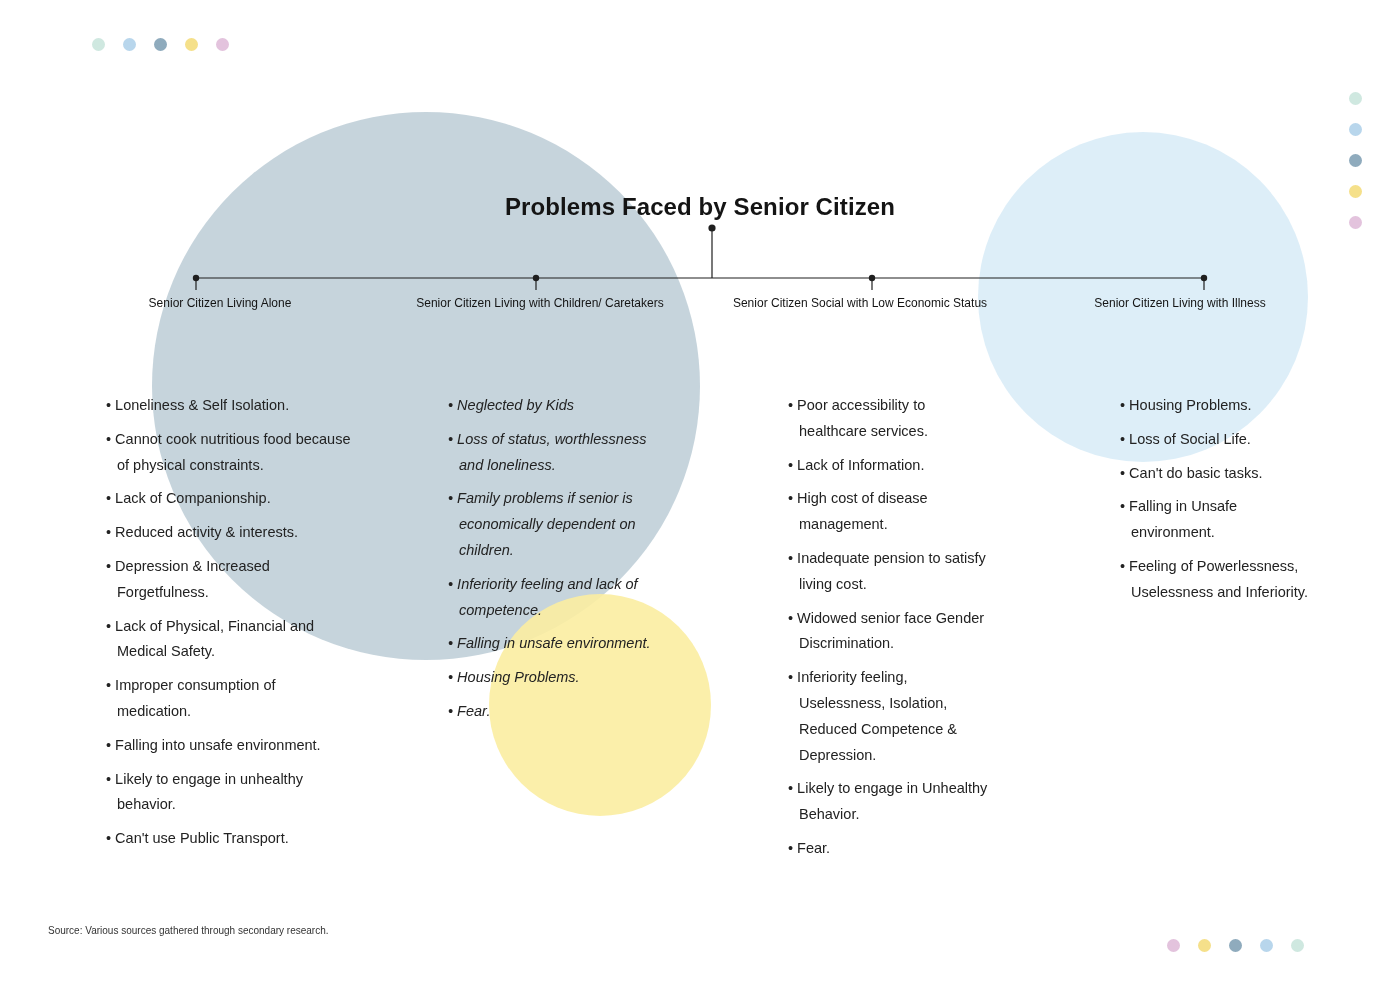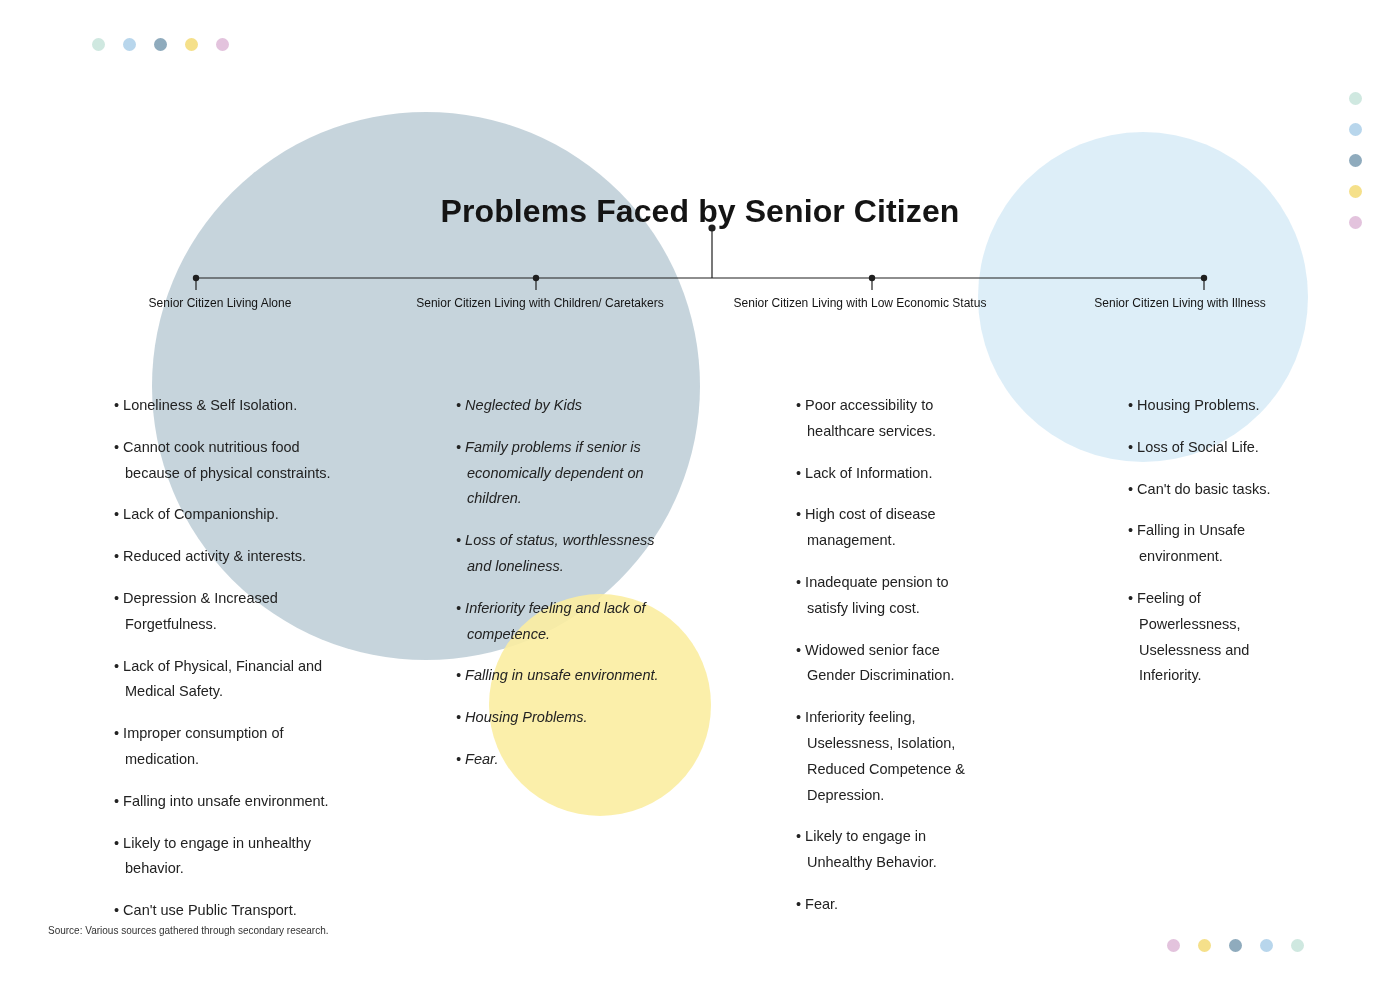--- a/index.html
+++ b/index.html
@@ -74,21 +74,21 @@
   #dots-right { right: 38px; top: 92px; }
   #dots-bottom-right { right: 78px; bottom: 38px; }
 
   
   #title {
     position: absolute;
     left: 0;
     top: 193px;
     width: 1400px;
     text-align: center;
-    font-size: 32px;
+    font-size: 24px;
     font-weight: 700;
     letter-spacing: 0.1px;
     color: #141414;
   }
 
   
   #connectors {
     position: absolute;
     left: 0;
     top: 0;
@@ -121,21 +121,21 @@
   }
   .col-list {
     margin: 50px 0 0 0;
     padding: 0;
     list-style: none;
   }
   .col-list li {
     font-size: 14.5px;
     line-height: 1.78;
     color: #222222;
-    margin: 16px;
+    margin: 8px;
     text-indent: -11px;
     padding-left: 11px;
   }
   .col-1 .col-heading { text-align: center; }
   .col-1 .col-list li { padding-left: 11px; }
 
   
   .col-1 .col-list { padding-left: 18px; }
   .col-2 .col-list { padding-left: 40px; font-style: italic; }
   .col-3 .col-list { padding-left: 60px; }
@@ -212,31 +212,31 @@
           <li>• Falling into unsafe environment.</li>
           <li>• Likely to engage in unhealthy behavior.</li>
           <li>• Can't use Public Transport.</li>
         </ul>
     </div>
 
     <div class="column col-2">
       <div class="col-heading">Senior Citizen Living with Children/ Caretakers</div>
       <ul class="col-list">
           <li>• Neglected by Kids</li>
+          <li>• Loss of status, worthlessness and loneliness.</li>
           <li>• Family problems if senior is economically dependent on children.</li>
-          <li>• Loss of status, worthlessness and loneliness.</li>
           <li>• Inferiority feeling and lack of competence.</li>
           <li>• Falling in unsafe environment.</li>
           <li>• Housing Problems.</li>
           <li>• Fear.</li>
         </ul>
     </div>
 
     <div class="column col-3">
-      <div class="col-heading">Senior Citizen Living with Low Economic Status</div>
+      <div class="col-heading">Senior Citizen Social with Low Economic Status</div>
       <ul class="col-list">
           <li>• Poor accessibility to healthcare services.</li>
           <li>• Lack of Information.</li>
           <li>• High cost of disease management.</li>
           <li>• Inadequate pension to satisfy living cost.</li>
           <li>• Widowed senior face Gender Discrimination.</li>
           <li>• Inferiority feeling, Uselessness, Isolation, Reduced Competence &amp; Depression.</li>
           <li>• Likely to engage in Unhealthy Behavior.</li>
           <li>• Fear.</li>
         </ul>

